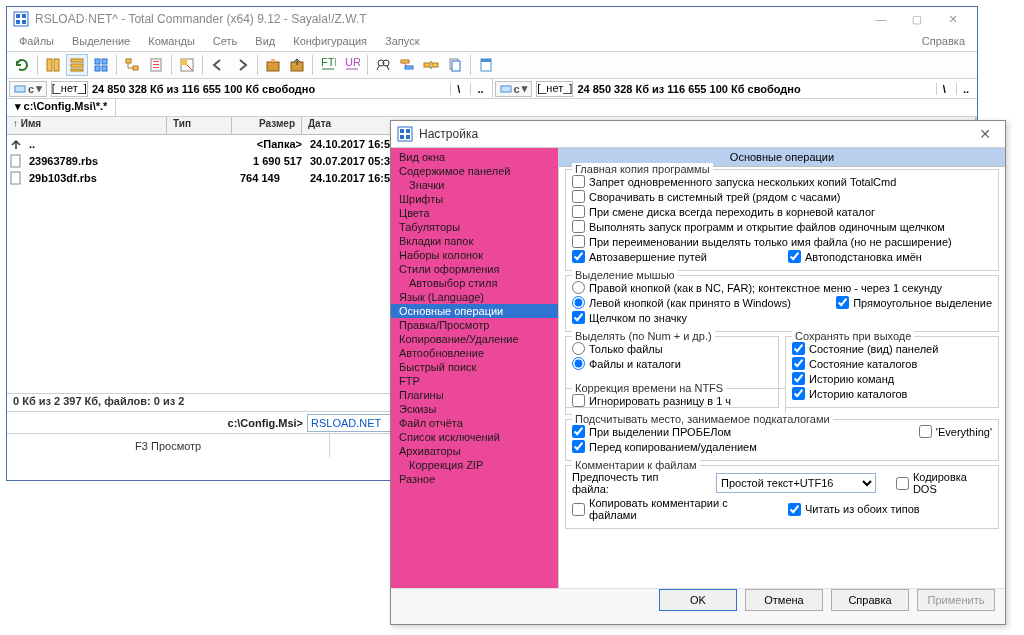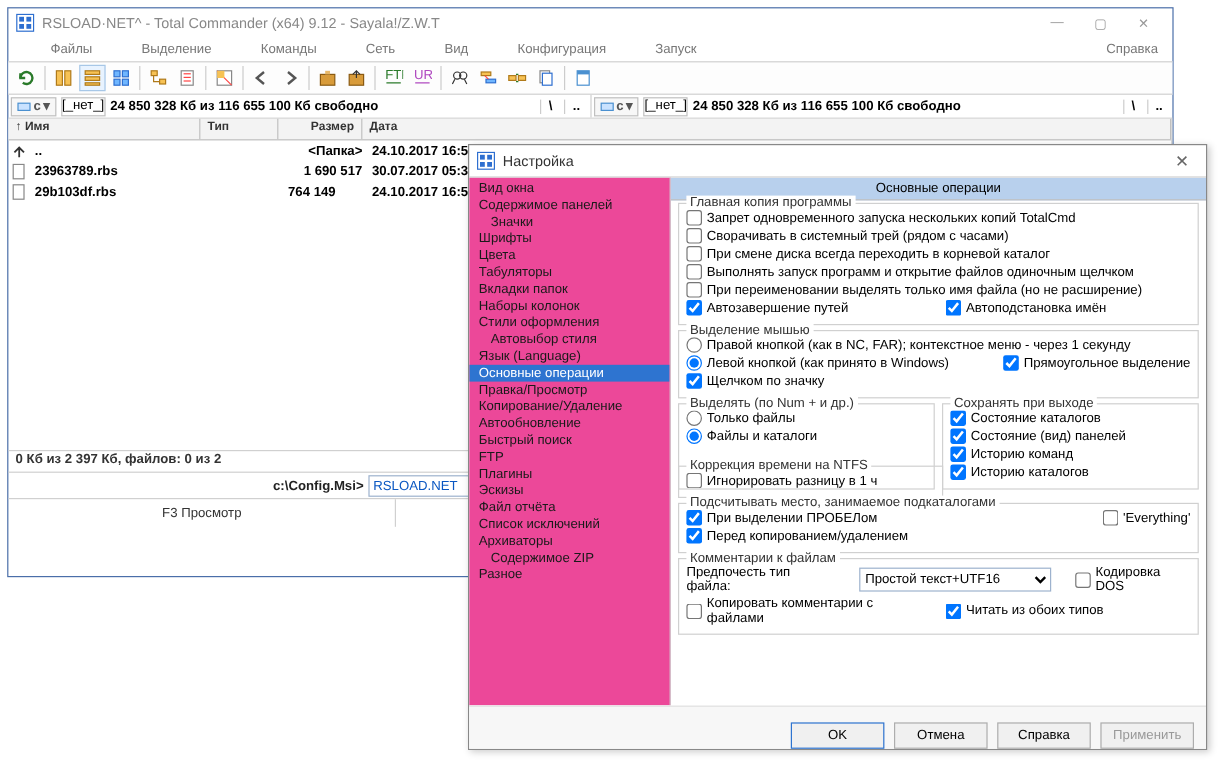--- a/index.html
+++ b/index.html
@@ -7,21 +7,21 @@
 
 
 .main-window { position: absolute; left: 6px; top: 6px; width: 972px; height: 475px; border: 1px solid #4a6ea9; background: #fff; }
 .titlebar { height: 24px; display: flex; align-items: center; padding: 0 6px; color: #888; }
 .titlebar .app-icon { width: 16px; height: 16px; margin-right: 6px; display: inline-flex; align-items: center; justify-content: center; }
 .titlebar .title-text { flex: 1; font-size: 12px; }
 .titlebar .win-btns { display: flex; gap: 0; }
 .titlebar .win-btn { width: 36px; height: 24px; display: flex; align-items: center; justify-content: center; color: #999; }
 
 .menubar { height: 20px; display: flex; align-items: center; padding: 0 4px; gap: 2px; color: #777; }
-.menubar .menu-item { padding: 2px 8px; margin-left: 23px; }
+.menubar .menu-item { padding: 2px 8px; }
 .menubar .flex-spacer { flex: 1; }
 
 .toolbar { height: 28px; border-top: 1px solid #d0d0d0; border-bottom: 1px solid #d0d0d0; display: flex; align-items: center; padding: 2px 4px; gap: 2px; background: #fdfdfd; }
 .toolbar .tb-btn { width: 22px; height: 22px; border: 1px solid transparent; display: flex; align-items: center; justify-content: center; }
 .toolbar .tb-btn.active { border: 1px solid #a7c7e7; background: #e8f3ff; }
 .toolbar .tb-sep { width: 1px; height: 20px; background: #ccc; margin: 0 2px; }
 
 .drivebar { height: 20px; display: flex; border-bottom: 1px solid #d0d0d0; }
 .drivebar .half { flex: 1; display: flex; align-items: center; padding: 0 2px; gap: 4px; overflow: hidden; }
 .drivebar .half + .half { border-left: 1px solid #d0d0d0; }
@@ -60,21 +60,21 @@
 .dlg-tree .tn.indent { padding-left: 18px; }
 .dlg-tree .tn.sel { background: #2e74d0; color: #fff; }
 .dlg-page { flex: 1; display: flex; flex-direction: column; overflow-y: auto; }
 .dlg-page-title { background: #b8d0ed; text-align: center; padding: 3px; border-bottom: 1px solid #c0c0c0; font-size: 11px; }
 .grp { margin: 2px 6px; padding: 4px 6px 6px 6px; border: 1px solid #d0d0d0; position: relative; }
 .grp-title { position: absolute; top: -7px; left: 6px; background: #fff; padding: 0 3px; color: #333; }
 .ck { display: flex; align-items: center; gap: 4px; padding: 1px 0; }
 .ck input[type=checkbox], .ck input[type=radio] { width: 13px; height: 13px; margin: 0; }
 .row2 { display: flex; gap: 12px; }
 .col2 { flex: 1; }
-.dlg-buttons { height: 36px; display: flex; align-items: flex-end; justify-content: flex-end; gap: 8px; padding: 0 10px; border-top: 1px solid #e0e0e0; background: #f7f7f7; }
+.dlg-buttons { height: 36px; display: flex; align-items: flex-start; justify-content: flex-end; gap: 8px; padding: 0 10px; border-top: 1px solid #e0e0e0; background: #f7f7f7; }
 .dlg-buttons button { width: 78px; height: 22px; border: 1px solid #adadad; background: #f0f0f0; }
 .dlg-buttons button.primary { border: 1px solid #2e74d0; }
 .dlg-buttons button:disabled { color: #999; }
 select.combo { border: 1px solid #9db2ce; height: 20px; background: #fff; }
 svg { display: block; }
 </style>
 </head>
 <body>
 
 <div class="main-window">
@@ -251,20 +251,23 @@
             <rect x="1" y="3" width="10" height="6" fill="#c9e2ff" stroke="#4a90d0"></rect>
           </svg><span>c</span> ▾</span>
       <span class="drive-none">[_нет_]</span>
       <span class="drive-info bold">24 850 328 Кб из 116 655 100 Кб свободно</span>
       <span style="flex:1"></span>
       <span style="padding:0 6px;border-left:1px solid #ccc;font-weight:bold">\</span>
       <span style="padding:0 6px;border-left:1px solid #ccc;font-weight:bold">..</span>
     </div>
   </div>
 
+  <div class="tabstrip">
+    <div class="tab active" style="font-weight:bold">▾ <span>c:\Config.Msi\*.*</span></div>
+  </div>
 
   <div class="panes">
     <div class="pane">
       <div class="filehead">
         <div class="col" style="width:160px">↑ Имя</div>
         <div class="col" style="width:65px">Тип</div>
         <div class="col" style="width:70px;text-align:right">Размер</div>
         <div class="col" style="flex:1">Дата</div>
       </div>
       <div class="filelist">
@@ -342,21 +345,21 @@
         <div class="tn">Правка/Просмотр</div>
         <div class="tn">Копирование/Удаление</div>
         <div class="tn">Автообновление</div>
         <div class="tn">Быстрый поиск</div>
         <div class="tn">FTP</div>
         <div class="tn">Плагины</div>
         <div class="tn">Эскизы</div>
         <div class="tn">Файл отчёта</div>
         <div class="tn">Список исключений</div>
         <div class="tn">Архиваторы</div>
-        <div class="tn indent">Содержимое ZIP</div>
+        <div class="tn indent">Коррекция ZIP</div>
         <div class="tn">Разное</div>
       </div>
     <div class="dlg-page">
       <div class="dlg-page-title">Основные операции</div>
 
       <div class="grp">
         <span class="grp-title">Главная копия программы</span>
         <label class="ck">
             <input type="checkbox" style="">
             <span>Запрет одновременного запуска нескольких копий TotalCmd</span>
@@ -423,25 +426,25 @@
           <label class="ck">
               <input type="radio" name="numsel" checked="" style="">
               <span>Файлы и каталоги</span>
             </label>
           <div style="height:6px"></div>
         </div>
         <div class="grp col2" style="margin:2px 0">
           <span class="grp-title">Сохранять при выходе</span>
           <label class="ck">
               <input type="checkbox" checked="" style="">
+              <span>Состояние (вид) панелей</span>
+            </label>
+          <label class="ck">
+              <input type="checkbox" checked="" style="">
               <span>Состояние каталогов</span>
-            </label>
-          <label class="ck">
-              <input type="checkbox" checked="" style="">
-              <span>Состояние (вид) панелей</span>
             </label>
           <label class="ck">
               <input type="checkbox" checked="" style="">
               <span>Историю команд</span>
             </label>
           <label class="ck">
               <input type="checkbox" checked="" style="">
               <span>Историю каталогов</span>
             </label>
         </div>

